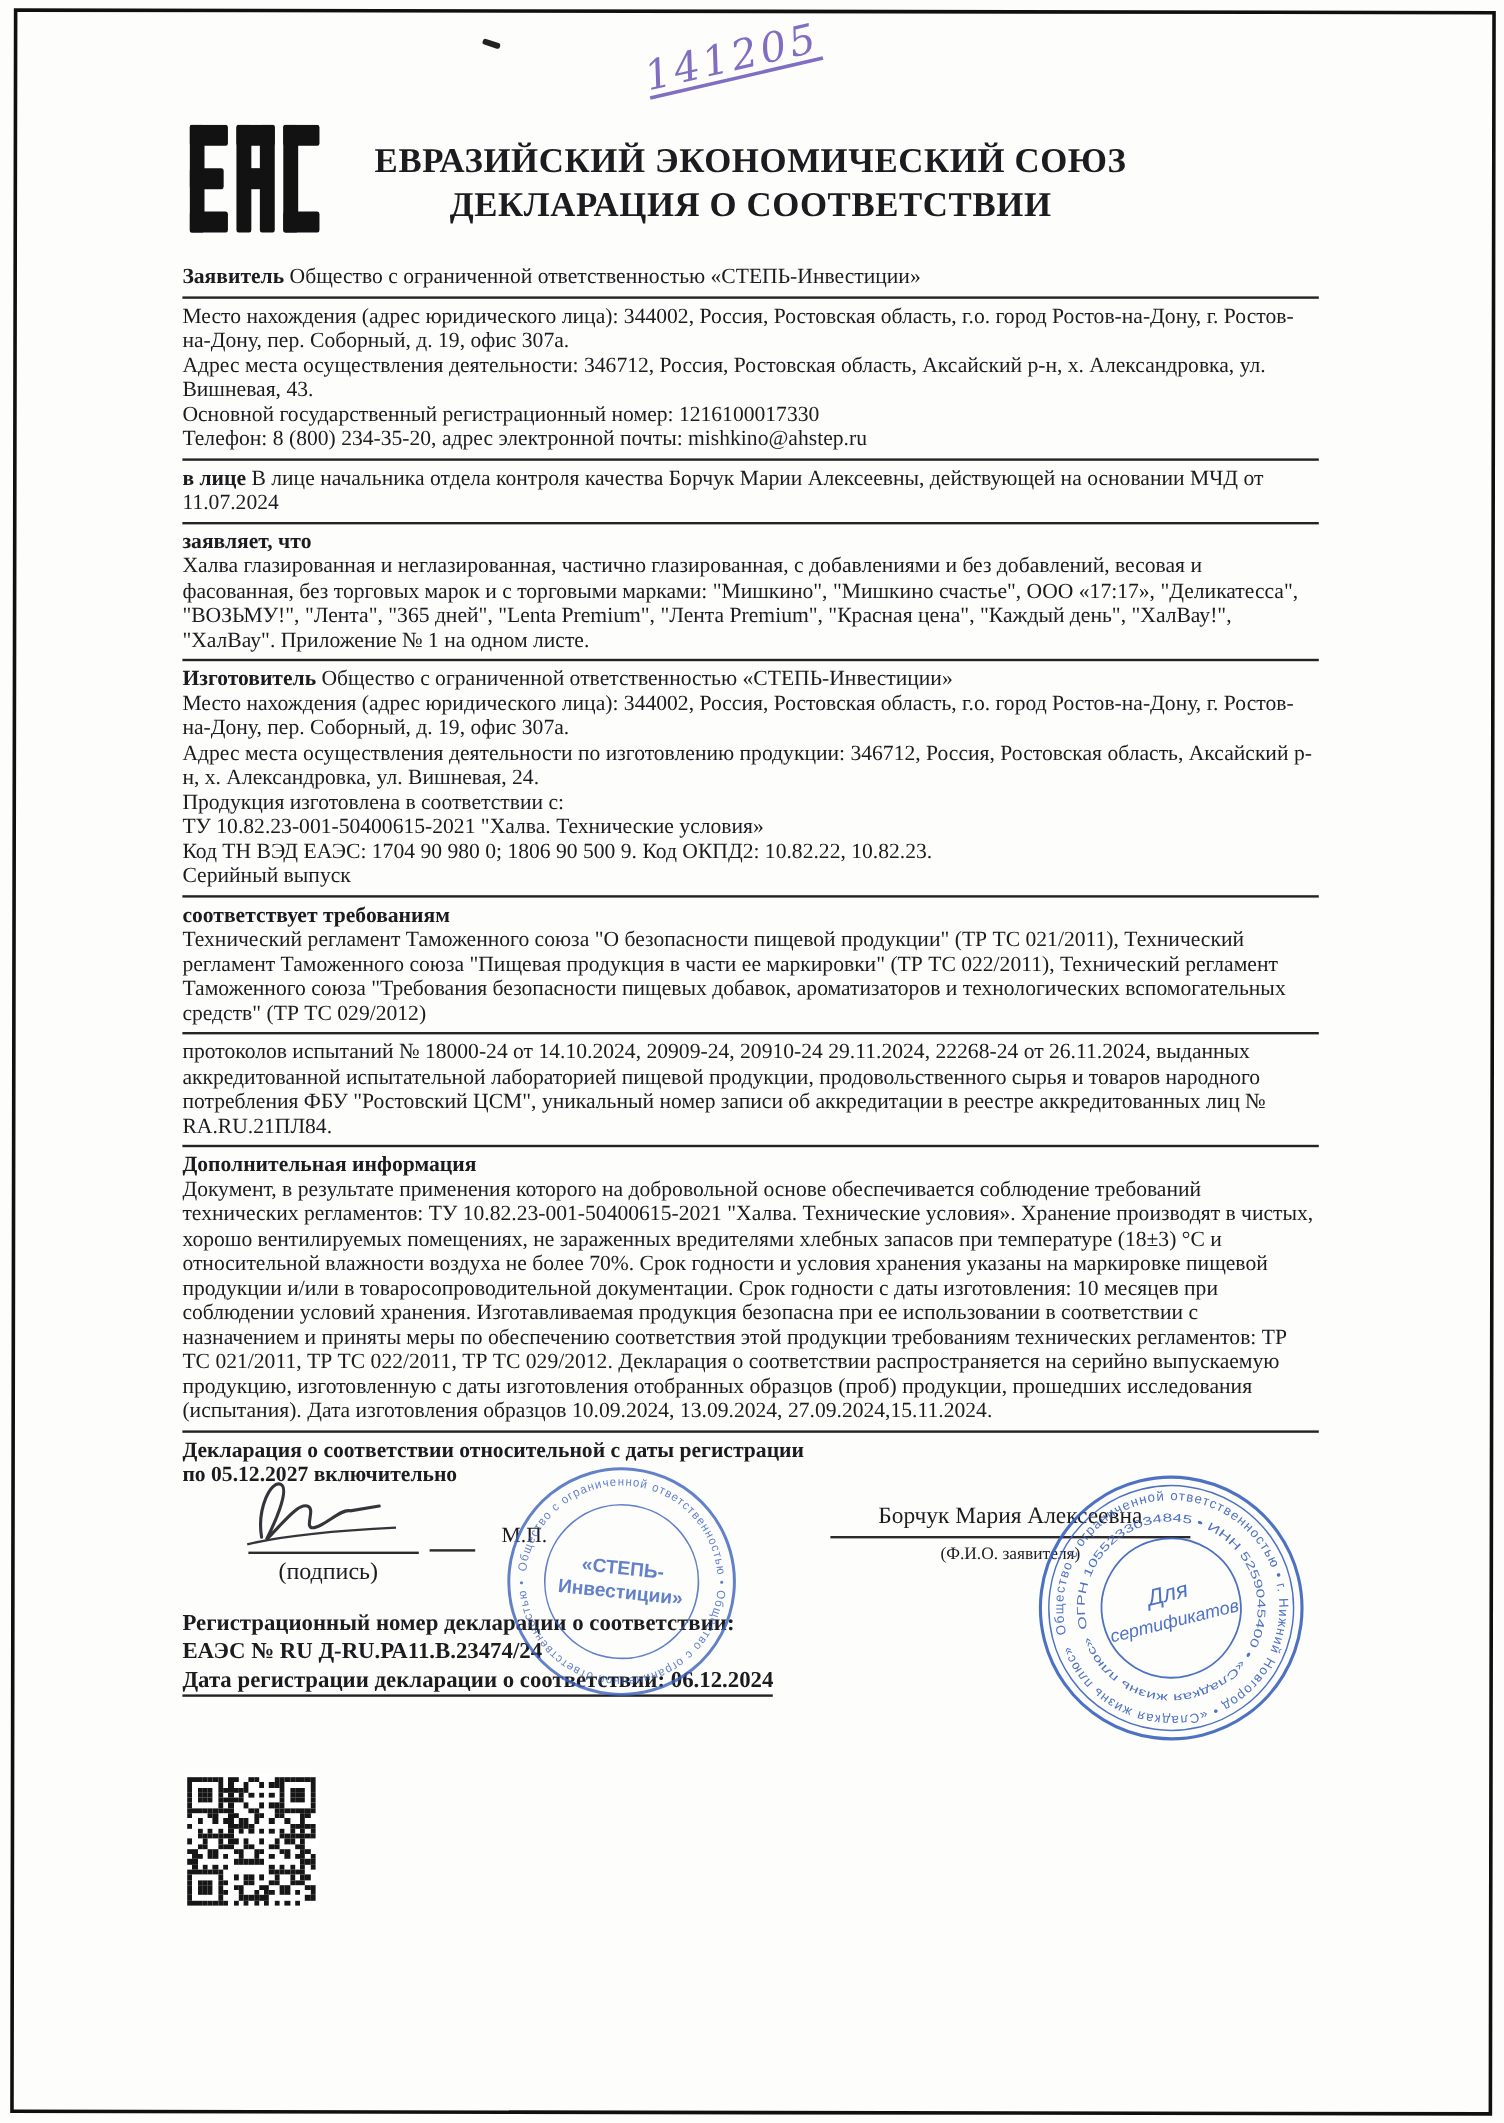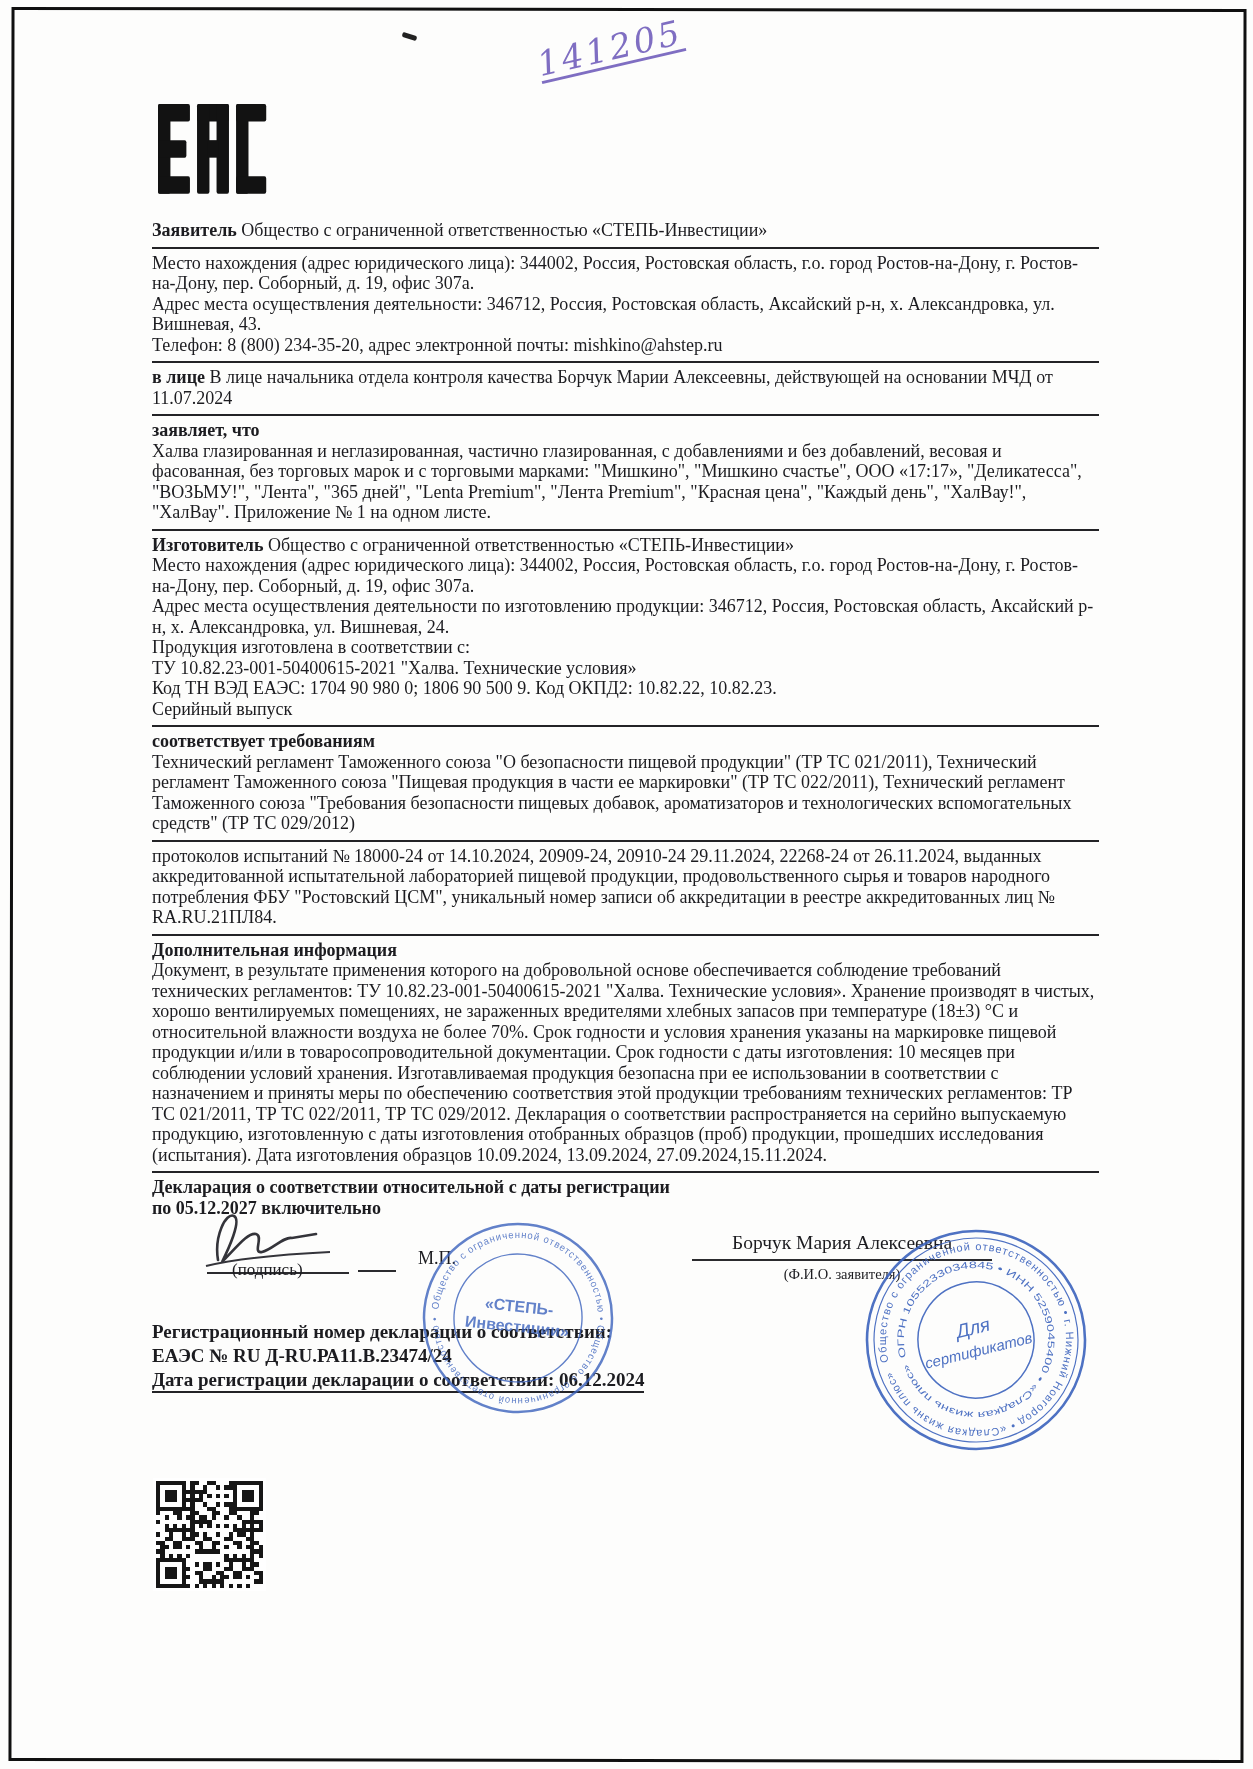--- a/index.html
+++ b/index.html
@@ -20,21 +20,21 @@
   .line { font-size:18px; line-height:20.5px; }
   .lbl { font-weight:700; }
   .rule { border-top:2px solid #232326; height:0; }
 
   .validity .line { font-weight:700; }
 
   .sign-area { position:relative; height:90px; }
   .sig { position:absolute; left:42px; top:-20px; }
   .sig-line  { position:absolute; left:55px;  top:48px; width:142px; border-top:2px solid #2b2b2e; }
   .sig-line2 { position:absolute; left:206px; top:46px; width:38px;  border-top:2px solid #2b2b2e; }
-  .sig-caption { position:absolute; left:80px; top:36px; font-size:17px; }
+  .sig-caption { position:absolute; left:80px; top:54px; font-size:20px; }
   .mp { position:absolute; left:266px; top:24px; font-size:18px; }
   .signer { position:absolute; left:540px; top:8px; width:300px; text-align:center; font-size:19.5px; border-bottom:2px solid #2b2b2e; padding-bottom:5px; }
   .signer-caption { position:absolute; left:540px; top:42px; width:300px; text-align:center; font-size:14.5px; }
 
   .reg { padding-top:6px; }
   .reg .line { font-weight:700; font-size:19px; line-height:24px; }
   .u { border-bottom:2px solid #232326; padding-bottom:1px; }
 
   .stamp { position:absolute; pointer-events:none; }
   .stamp-center { left:418px; top:1218px; width:200px; height:200px; transform:rotate(6deg); opacity:.8; }
@@ -73,30 +73,35 @@
                 <rect x="12" y="33" width="12" height="16"></rect>
               </g>
             <g transform="translate(88,0)">
                 <rect x="0" y="0" width="14" height="82" rx="2"></rect>
                 <rect x="0" y="0" width="34" height="16" rx="2"></rect>
                 <rect x="0" y="66" width="34" height="16" rx="2"></rect>
               </g>
           </g>
         </svg>
       </div>
+      <div class="titles">
+        <div class="title">ЕВРАЗИЙСКИЙ ЭКОНОМИЧЕСКИЙ СОЮЗ</div>
+        <div class="title">ДЕКЛАРАЦИЯ О СООТВЕТСТВИИ</div>
+      </div>
     </header>
 
     <section class="sec">
       <p class="line"><b class="lbl">Заявитель</b> <span>Общество с ограниченной ответственностью «СТЕПЬ-Инвестиции»</span></p>
     </section>
     <div class="rule"></div>
 
     <section class="sec">
       <p class="line">Место нахождения (адрес юридического лица): 344002, Россия, Ростовская область, г.о. город Ростов-на-Дону, г. Ростов-на-Дону, пер. Соборный, д. 19, офис 307а.</p>
       <p class="line">Адрес места осуществления деятельности: 346712, Россия, Ростовская область, Аксайский р-н, х. Александровка, ул. Вишневая, 43.</p>
+      <p class="line">Основной государственный регистрационный номер: 1216100017330</p>
       <p class="line">Телефон: 8 (800) 234-35-20, адрес электронной почты: mishkino@ahstep.ru</p>
     </section>
     <div class="rule"></div>
 
     <section class="sec">
       <p class="line"><b class="lbl">в лице</b> <span>В лице начальника отдела контроля качества Борчук Марии Алексеевны, действующей на основании МЧД  от 11.07.2024</span></p>
     </section>
     <div class="rule"></div>
 
     <section class="sec">

